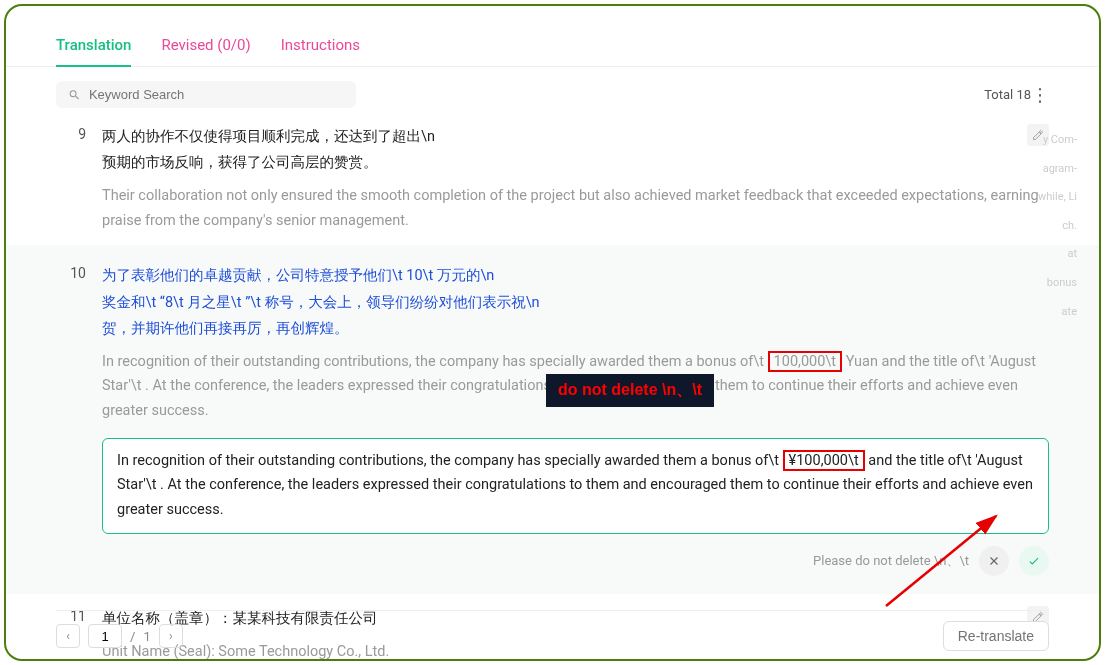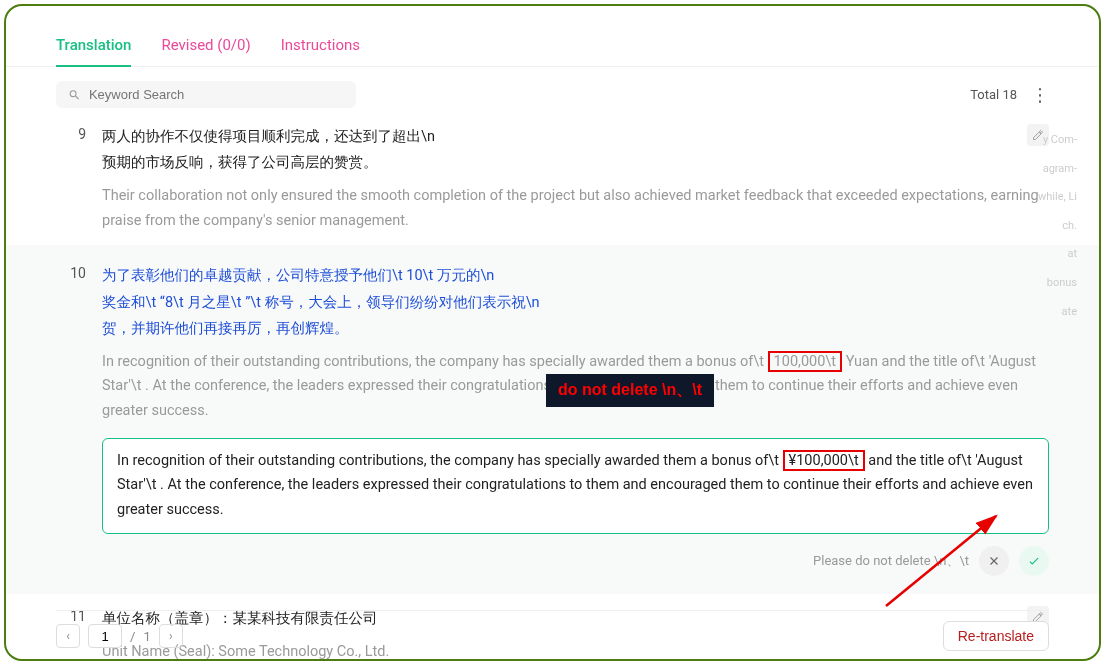--- a/index.html
+++ b/index.html
@@ -7,21 +7,21 @@
   .frame { position: absolute; inset: 4px; border: 2px solid #4d7c0f; border-radius: 18px; overflow: hidden; background: #fff; }
   .content { position: relative; width: 100%; height: 100%; padding: 30px 0 0 0; }
   .tabs { display: flex; gap: 30px; padding: 0 50px; border-bottom: 1px solid #eee; }
   .tab { padding-bottom: 12px; font-size: 15px; color: #ec4899; cursor: pointer; position: relative; }
   .tab.active { color: #17c082; font-weight: 500; }
   .tab.active::after { content: ""; position: absolute; left: 0; right: 0; bottom: -1px; height: 2px; background: #17c082; }
   .toolbar { display: flex; justify-content: space-between; align-items: center; padding: 14px 50px 10px 50px; }
   .search { display: flex; align-items: center; background: #f6f6f6; border-radius: 6px; padding: 6px 12px; width: 300px; }
   .search svg { width: 14px; height: 14px; margin-right: 8px; fill: #999; }
   .search input { border: none; background: transparent; outline: none; font-size: 13px; color: #666; width: 100%; }
-  .toolbar-right { display: flex; align-items: center; gap: 14px; font-size: 13px; color: #555; }
+  .toolbar-right { display: flex; align-items: center; font-size: 13px; color: #555; }
   .more-icon { cursor: pointer; font-size: 18px; color: #555; }
 
   .row { display: flex; padding: 6px 50px; gap: 16px; }
   .rownum { width: 30px; text-align: right; font-size: 14px; color: #555; padding-top: 2px; }
   .rowbody { flex: 1; position: relative; }
   .src { font-size: 14.5px; color: #222; line-height: 1.8; }
   .tgt { font-size: 14.5px; color: #9a9a9a; line-height: 1.7; margin-top: 8px; }
   .edit-icon { position: absolute; top: 0; right: 0; width: 22px; height: 22px; background: #f3f3f3; border-radius: 3px; display: flex; align-items: center; justify-content: center; cursor: pointer; }
   .edit-icon svg { width: 12px; height: 12px; stroke: #888; fill: none; stroke-width: 1.5; }
 
@@ -40,21 +40,21 @@
   .iconbtn svg { width: 14px; height: 14px; }
 
   .callout { position: absolute; background: #0f172a; color: #f00; font-size: 16px; font-weight: 600; padding: 6px 12px; font-family: sans-serif; }
   .arrow-svg { position: absolute; pointer-events: none; }
 
   .pager { position: absolute; bottom: 8px; left: 50px; right: 50px; display: flex; justify-content: space-between; align-items: center; border-top: 1px solid #eee; padding-top: 10px; }
   .pager-left { display: flex; align-items: center; gap: 8px; }
   .pgbtn { width: 24px; height: 24px; border: 1px solid #ddd; border-radius: 4px; display: flex; align-items: center; justify-content: center; cursor: pointer; font-size: 12px; color: #888; }
   .pginput { width: 34px; height: 24px; border: 1px solid #ddd; border-radius: 4px; text-align: center; font-size: 13px; }
   .pgslash { color: #888; font-size: 13px; }
-  .retrans { border: 1px solid #ddd; border-radius: 6px; padding: 6px 14px; font-size: 14px; color: #b91c1c; background: #fff; cursor: pointer; }
+  .retrans { border: 1px solid #ddd; border-radius: 6px; padding: 6px 14px; font-size: 14px; color: #737373; background: #fff; cursor: pointer; }
 
   .side-ghost { position: absolute; right: 22px; top: 120px; width: 50px; color: #ccc; font-size: 11px; line-height: 2.6; text-align: right; overflow: hidden; }
 </style>
 </head>
 <body>
 
 <div class="frame">
   <div class="content">
 
     <div class="tabs">

